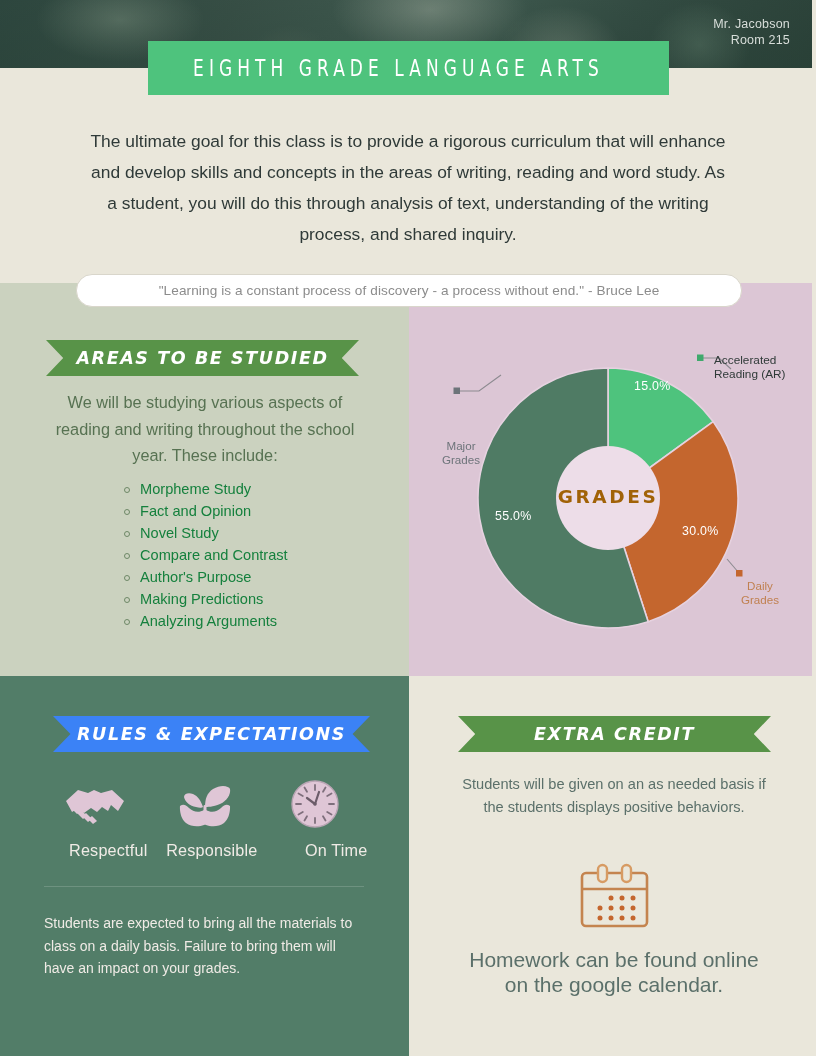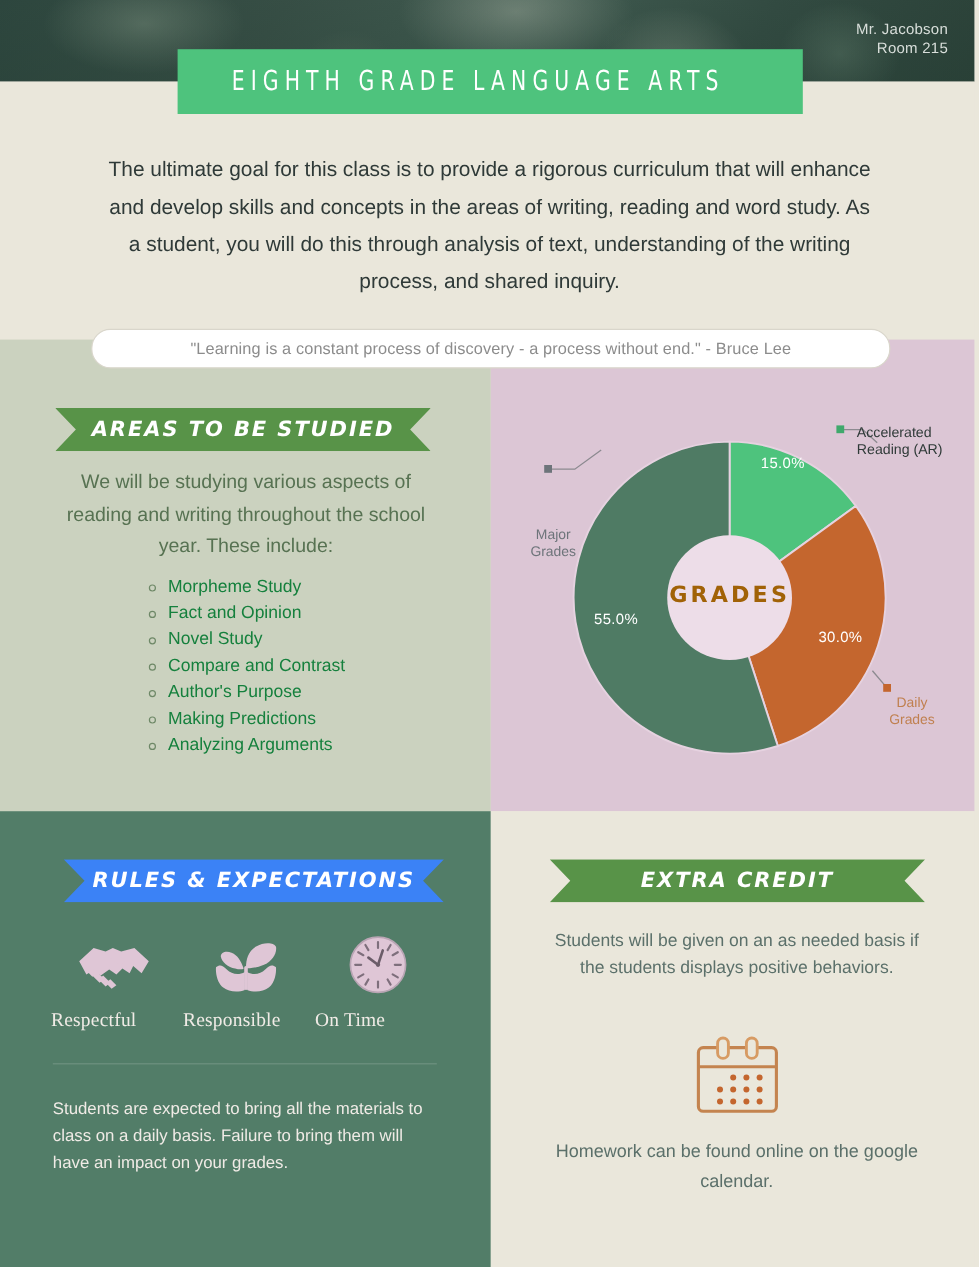--- a/index.html
+++ b/index.html
@@ -121,38 +121,38 @@
   .pct-55{left:495px;top:509px;}
   .donut-center-text{
     position:absolute;left:556px;top:486px;width:104px;text-align:center;
     color:#a16207;font-size:18.5px;letter-spacing:2.6px;font-weight:700;
     font-family:"DejaVu Sans","Liberation Sans",sans-serif;
   }
 
   
   .rules-icons{position:absolute;left:40px;top:775px;width:330px;height:100px;
     display:flex;justify-content:space-around;align-items:flex-start;}
-  .rule-item{width:105px;text-align:left;font-family:Liberation Serif, serif;}
+  .rule-item{width:105px;text-align:right;}
   .rule-item .ic{height:58px;display:flex;align-items:center;justify-content:center;}
   .rule-item .cap{color:#F0EBE6;font-size:16.2px;margin-top:8px;letter-spacing:.2px;}
   .rules-divider{position:absolute;left:44px;top:886px;width:320px;height:1px;background:#6E9280;}
   .rules-body{
     position:absolute;left:44px;top:912px;width:322px;text-align:left;
     color:#F0EBE6;font-size:14px;line-height:22.5px;
   }
 
   
   .extra-body{
     position:absolute;left:455px;top:773px;width:318px;text-align:center;
     color:#5B706A;font-size:14.6px;line-height:22.5px;
   }
   .cal-icon{position:absolute;left:578px;top:862px;}
   .extra-foot{
     position:absolute;left:455px;top:947px;width:318px;text-align:center;
-    color:#5B706A;font-size:15px;line-height:25px;
+    color:#5B706A;font-size:21px;line-height:25px;
   }
 </style>
 </head>
 <body>
 
 <div id="page">
 
   <div class="header-photo"></div>
 
   <div class="header-meta">

